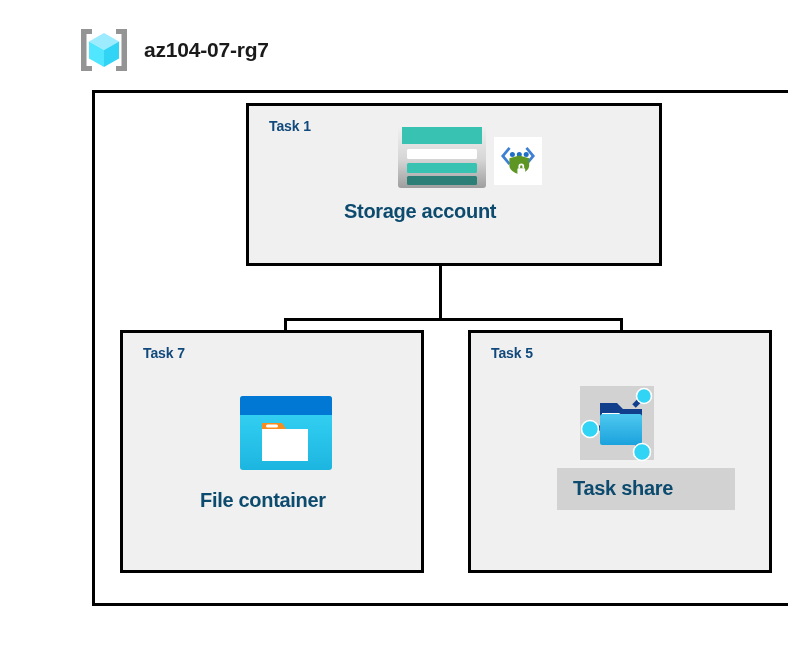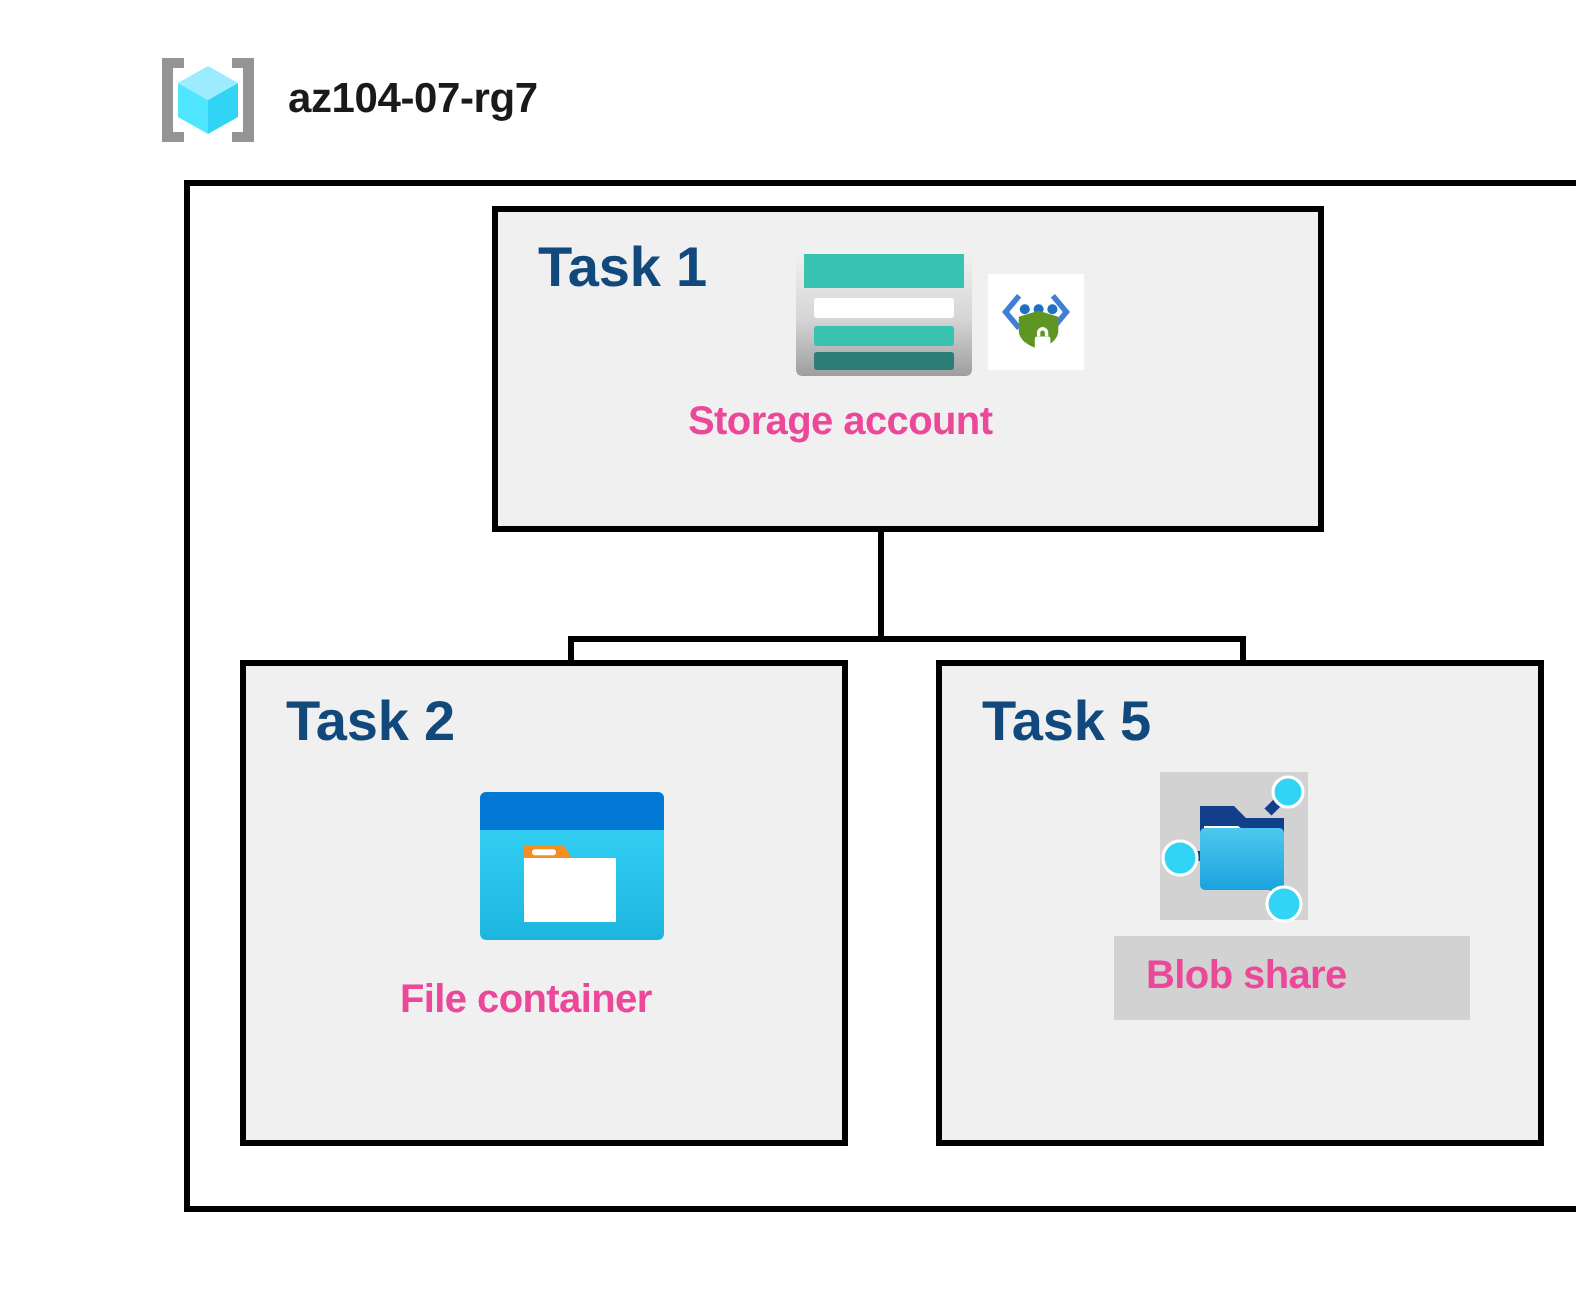--- a/index.html
+++ b/index.html
@@ -66,32 +66,32 @@
     box-sizing: border-box;
   }
   .task-1 { left: 198px; top: 103px; width: 416px; height: 163px; }
   .task-2 { left: 72px;  top: 330px; width: 304px; height: 243px; }
   .task-3 { left: 420px; top: 330px; width: 304px; height: 243px; }
 
   .task-label {
     position: absolute;
     left: 20px;
     top: 12px;
-    font-size: 28px;
+    font-size: 14px;
     font-weight: bold;
     color: #11497c;
     letter-spacing: -0.1px;
     text-align: right;
   }
 
   .node-label {
     position: absolute;
     font-size: 20px;
     font-weight: bold;
-    color: #ec4899;
+    color: #0c4a6e;
     white-space: nowrap;
     letter-spacing: -0.3px;
   }
 
   
   .conn {
     position: absolute;
     background: #000000;
   }
   .conn-v-top  { left: 391px; top: 266px; width: 3px; height: 52px; }
@@ -218,21 +218,21 @@
       <path d="M24.5 22 L36 25.4 L36 33.4 C36 38.8 30.8 42.2 24.5 44 C18.2 42.2 13 38.8 13 33.4 L13 25.4 Z" transform="translate(4.2,-0.5) scale(0.86)" fill="#5e9624"></path>
 
       <rect x="23.4" y="31.3" width="7.8" height="6.4" rx="1.1" fill="#ffffff"></rect>
       <path d="M25.3 31.3 L25.3 29.4 A2.0 2.0 0 0 1 29.3 29.4 L29.3 31.3" fill="none" stroke="#ffffff" stroke-width="1.7"></path>
     </svg>
   </div>
 
   <div class="node-label" style="left:296px; top:200px;">Storage account</div>
 
   <div class="task-box task-2">
-    <div class="task-label">Task 2</div>
+    <div class="task-label">Task 7</div>
   </div>
 
   <div class="blob-icon">
     <svg width="92" height="74" viewBox="0 0 92 74">
       <defs>
         <linearGradient id="blobBody" x1="0" y1="0" x2="0" y2="1">
           <stop offset="0%" stop-color="#3ad7f7"></stop>
           <stop offset="100%" stop-color="#1cb5e0"></stop>
         </linearGradient>
       </defs>
@@ -274,15 +274,15 @@
       <path d="M23 30 L40 30 L47 35 L63 35 L63 39 L23 39 Z" fill="#ffffff"></path>
 
       <rect x="21" y="31" width="42" height="31" rx="2.5" fill="url(#fsFront)"></rect>
 
       <circle cx="65" cy="13" r="7.5" fill="#32d4f5" stroke="#ffffff" stroke-width="1.6"></circle>
       <circle cx="11" cy="46" r="8.5" fill="#32d4f5" stroke="#ffffff" stroke-width="1.6"></circle>
       <circle cx="63" cy="69" r="8.5" fill="#32d4f5" stroke="#ffffff" stroke-width="1.6"></circle>
     </svg>
   </div>
 
-  <div class="node-label" style="left:525px; top:477px;">Blob share</div>
+  <div class="node-label" style="left:525px; top:477px;">Task share</div>
 
 </div>
 
 </body></html>

